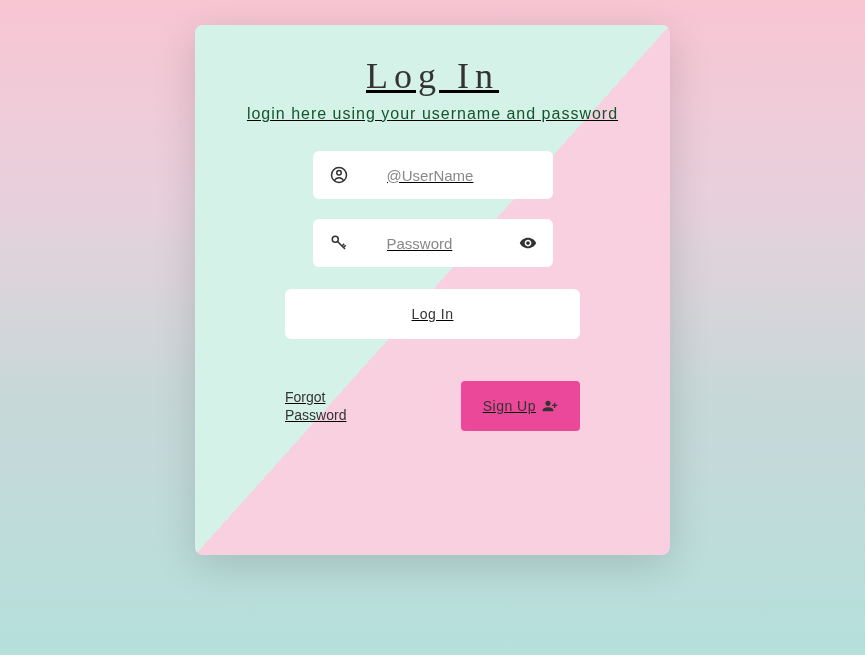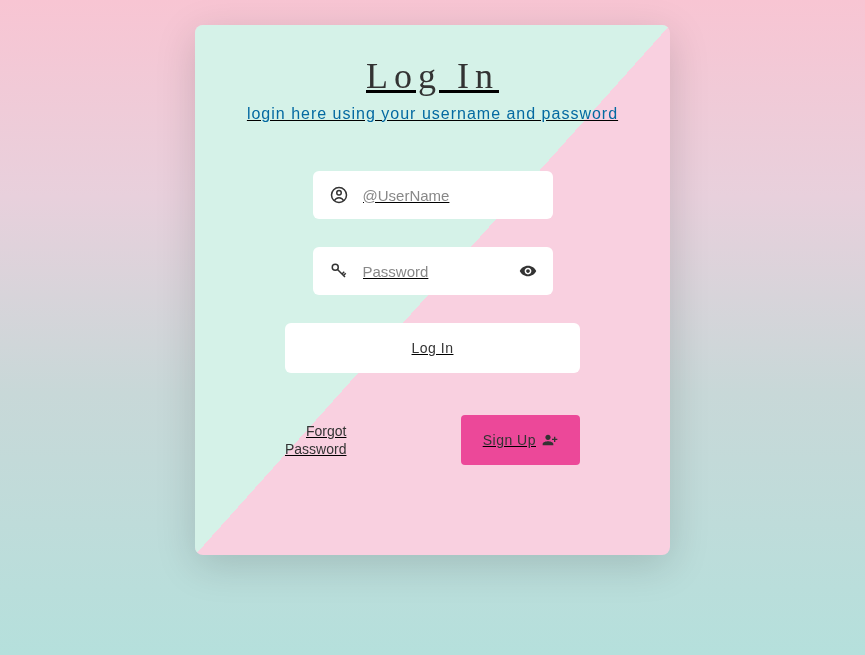--- a/index.html
+++ b/index.html
@@ -53,35 +53,36 @@
       font-family: Georgia, 'Times New Roman', serif;
       font-size: 36px;
       color: #333;
       letter-spacing: 6px;
       font-weight: normal;
       margin-bottom: 8px;
     }
 
     .subtitle {
       font-size: 16px;
-      color: #0369a1;
+      color: #14532d;
       letter-spacing: 1px;
-      margin-bottom: 48px;
+      margin-bottom: 28px;
       text-align: center;
     }
 
     .form-group {
       width: 240px;
-      margin: 0 auto 28px auto;
+      margin: 0 auto 20px auto;
       background: #fff;
       border-radius: 6px;
       display: flex;
       align-items: center;
       padding: 14px 16px;
       position: relative;
+      gap: 24px;
     }
 
     .form-group .icon {
       width: 20px;
       height: 20px;
       display: inline-flex;
       align-items: center;
       justify-content: center;
       color: #333;
       margin-right: 14px;
@@ -131,21 +132,21 @@
       margin: 42px auto 0 auto;
       display: flex;
       justify-content: space-between;
       align-items: center;
     }
 
     .forgot-link {
       color: #333;
       font-size: 14px;
       cursor: pointer;
-      text-align: right;
+      text-align: left;
       line-height: 1.3;
     }
 
     .signup-btn {
       background: #ec4899;
       border: none;
       border-radius: 4px;
       padding: 17px 22px;
       font-size: 14px;
       color: #333;

